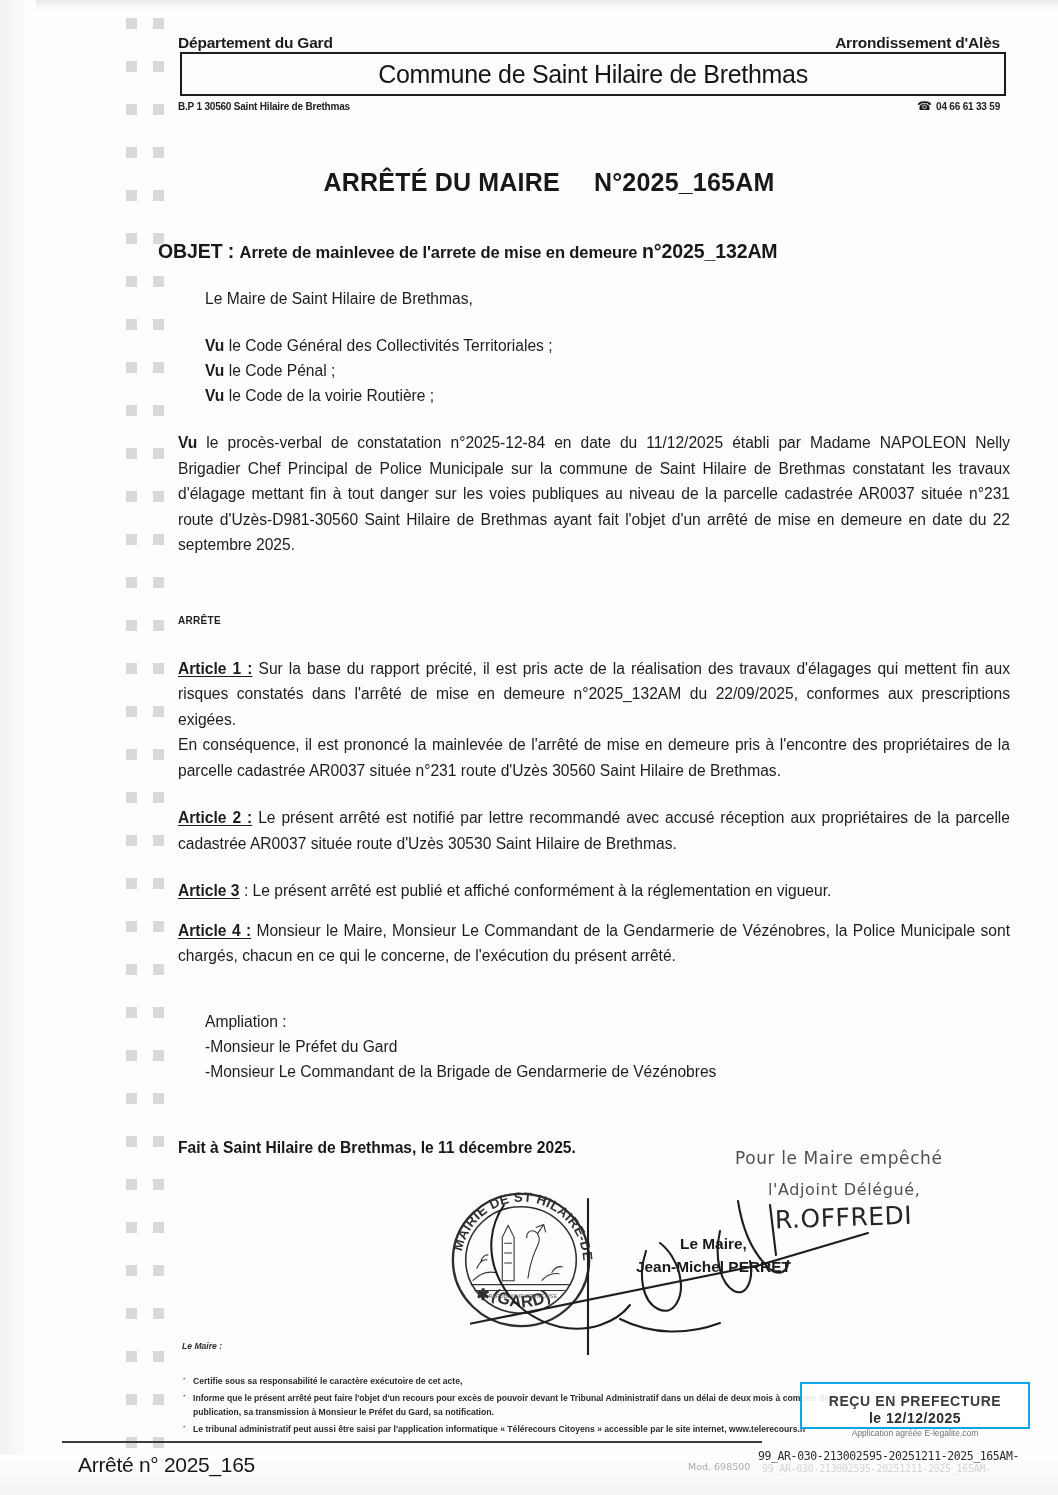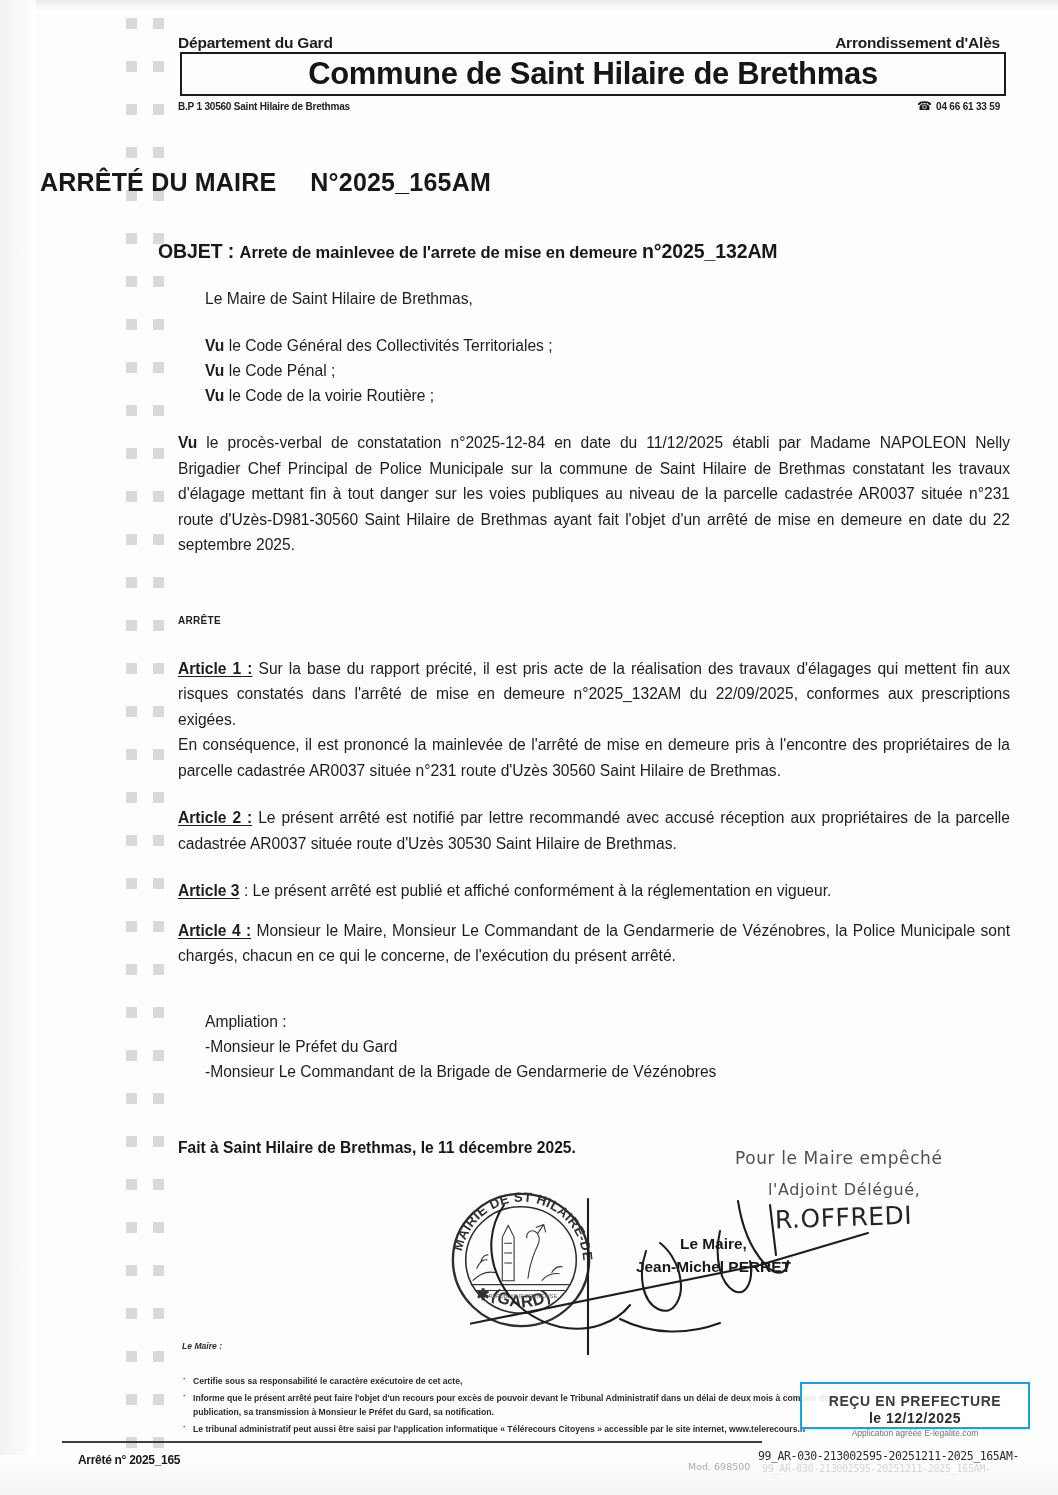--- a/index.html
+++ b/index.html
@@ -85,31 +85,32 @@
     left: 180px;
     top: 52px;
     width: 822px;
     height: 40px;
     border: 2px solid #1a1c1e;
     display: flex;
     align-items: center;
     justify-content: center;
   }
   .commune-title {
-    font-size: 31px;
-    font-weight: bold;
+    font-size: 25px;
+    font-weight: normal;
     letter-spacing: -0.3px;
     color: #141618;
   }
 
   
   .arrete-title {
     position: absolute;
     left: 0; right: 0;
     top: 168px;
+    text-align: center;
     font-size: 25px;
     font-weight: bold;
     letter-spacing: 0.2px;
     padding-left: 40px;
   }
   .arrete-title .gap { display: inline-block; width: 34px; }
 
   .objet-line {
     position: absolute;
     left: 158px;
@@ -285,22 +286,22 @@
     left: 62px;
     top: 1441px;
     width: 700px;
     height: 2px;
     background: #3a3c3e;
   }
   .bottom-left {
     position: absolute;
     left: 78px;
     top: 1453px;
-    font-size: 12px;
-    font-weight: bold;
+    font-size: 21px;
+    font-weight: normal;
     letter-spacing: -0.3px;
   }
   .mod-code {
     position: absolute;
     left: 688px;
     top: 1461px;
     font-size: 9.5px;
     color: #a8acb0;
     font-family: "DejaVu Sans", sans-serif;
   }

